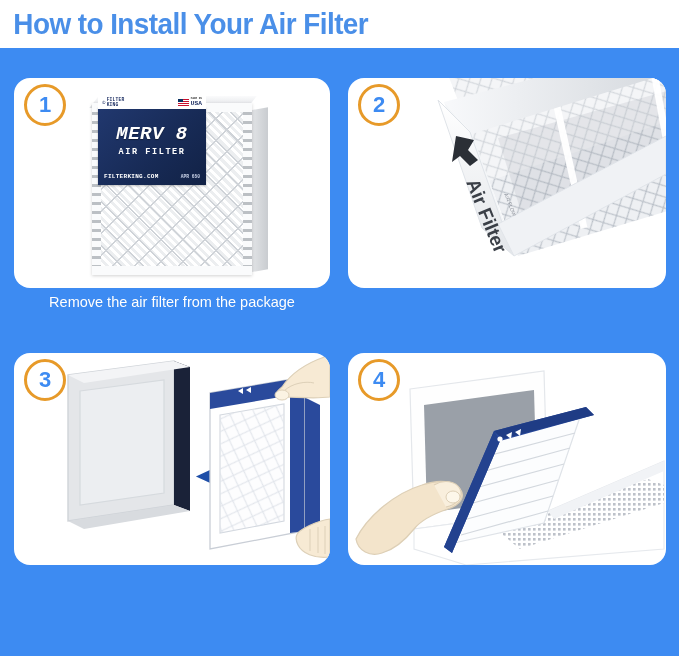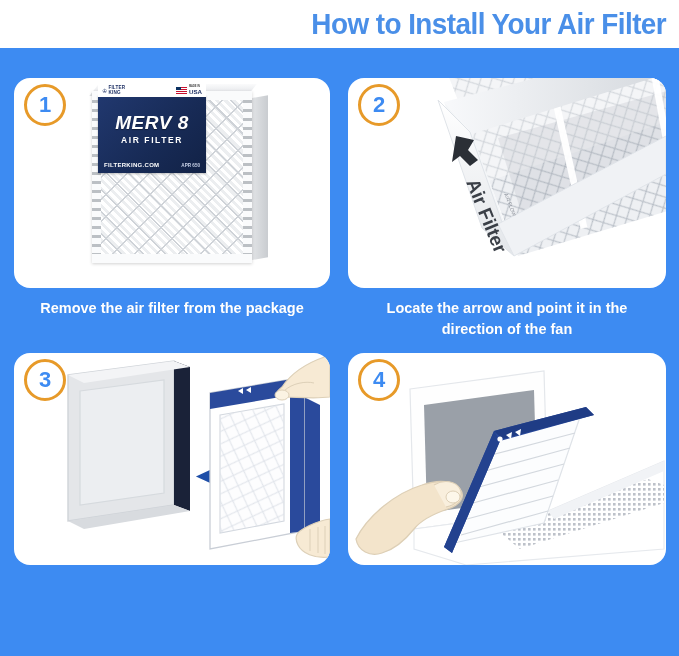--- a/index.html
+++ b/index.html
@@ -17,21 +17,21 @@
   }
 
   
   .header {
     position: absolute;
     left: 0; top: 0;
     width: 679px; height: 48px;
     background: #ffffff;
     display: flex;
     align-items: center;
-    justify-content: flex-end;
+    justify-content: flex-start;
   }
   .header-title {
     font-size: 30px;
     font-weight: bold;
     color: #4a8fe8;
     letter-spacing: -0.6px;
     transform: scaleX(0.93);
     white-space: nowrap;
     line-height: 1;
   }
@@ -70,32 +70,32 @@
   }
   .badge span {
     font-size: 22px;
     font-weight: bold;
     color: #3d8bf2;
     line-height: 1;
   }
 
   
   .caption {
-    margin-top: 10px;
+    margin-top: 4px;
     text-align: center;
     color: #ffffff;
     font-size: 14.5px;
-    font-weight: bold;
+    font-weight: normal;
     line-height: 1.45;
     padding: 0 6px;
     text-shadow: 0 0 1px rgba(0,0,0,0.08);
   }
 
   
-  .p1-stage { position: absolute; left: 0; top: 0; width: 100%; height: 100%; }
+  .p1-stage { position: absolute; left: 0; top: 12px; width: 100%; height: 100%; font-family: Liberation Mono, monospace; }
   .p1-filter {
     position: absolute;
     left: 78px; top: 13px;
     width: 160px; height: 172px;
   }
   
   .p1-side {
     position: absolute; right: -16px; top: 6px;
     width: 20px; height: 162px;
     background: linear-gradient(90deg,#e8eaec,#c9ccd0);
@@ -315,21 +315,20 @@
             <g>
               <polygon points="108,58 126,62 120,72 130,82 122,88 112,78 104,84" fill="#2b2f36"></polygon>
             </g>
 
             <text x="118" y="104" transform="rotate(68 118 104)" font-family="Liberation Sans, sans-serif" font-size="19" font-weight="bold" fill="#3a3f47">Air Filter</text>
             <text x="156" y="116" transform="rotate(68 156 116)" font-family="Liberation Sans, sans-serif" font-size="5" fill="#8b9099">AIR FLOW</text>
           </svg>
         </div>
 
       </div>
-      <div class="caption">Locate the arrow and point it in the direction of the fan</div>
     </div>
 
     <div class="cell cell-3">
       <div class="card">
 
         <div class="badge">
           <span>3</span>
         </div>
 
         <div class="ill">

